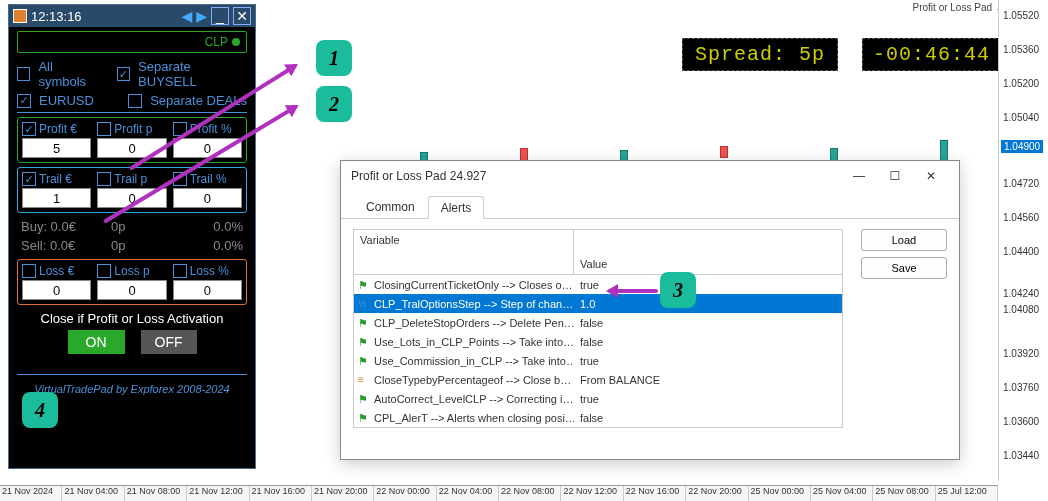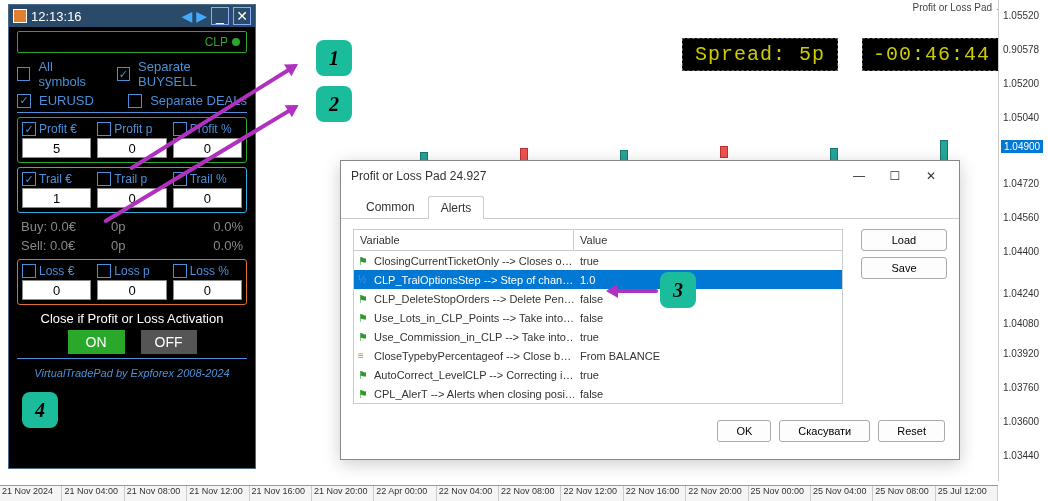--- a/index.html
+++ b/index.html
@@ -48,21 +48,21 @@
 .cell { flex: 1; }
 .cell-hdr { display: flex; align-items: center; gap: 3px; color: #4a90d9; font-size: 12px; margin-bottom: 2px; }
 .cell-inp { width: 100%; height: 20px; background: #fff; color: #000; border: 1px solid #888; text-align: center; font-size: 13px; }
 
 .info-row { display: flex; padding: 2px 12px; color: #888; font-size: 13px; }
 .info-row span:nth-child(1) { width: 90px; }
 .info-row span:nth-child(2) { width: 80px; text-align: left; }
 .info-row span:nth-child(3) { flex: 1; text-align: right; }
 
 .activation { text-align: center; color: #fff; font-size: 13px; margin: 6px 0 4px; }
-.btn-row { display: flex; justify-content: center; gap: 16px; margin-bottom: 4px; }
+.btn-row { display: flex; justify-content: center; gap: 16px; margin-bottom: 20px; }
 .btn-on { background: #2aa82a; color: #fff; border: none; padding: 4px 18px; font-size: 14px; cursor: pointer; }
 .btn-off { background: #555; color: #fff; border: none; padding: 4px 14px; font-size: 14px; cursor: pointer; }
 
 .hr { height: 1px; background: #4a90d9; margin: 2px 8px; }
 .footer-pad { text-align: center; color: #4a90d9; font-size: 11px; font-style: italic; padding: 6px 0 4px; }
 
 
 .callout { position: absolute; width: 36px; height: 36px; background: #1abc9c; border-radius: 8px; display: flex; align-items: center; justify-content: center; color: #000; font-size: 20px; font-style: italic; font-weight: bold; font-family: Georgia, serif; z-index: 20; }
 .arrow { position: absolute; height: 4px; background: #b030c0; transform-origin: left center; z-index: 15; border-radius: 2px; }
 .arrow::after { content: ''; position: absolute; right: -2px; top: -5px; border: 7px solid transparent; border-left: 12px solid #b030c0; border-right: none; }
@@ -72,21 +72,21 @@
 .dlg-title { height: 30px; display: flex; align-items: center; padding: 0 10px; color: #333; font-size: 12px; }
 .dlg-title .spacer { flex: 1; }
 .dlg-title .wbtn { width: 36px; height: 24px; display: flex; align-items: center; justify-content: center; color: #333; cursor: pointer; }
 .dlg-tabs { display: flex; padding: 0 12px; border-bottom: 1px solid #ccc; margin-top:4px; }
 .dlg-tab { padding: 4px 12px; border: 1px solid transparent; border-bottom: none; cursor: pointer; color: #333; }
 .dlg-tab.active { border-color: #ccc; background: #fff; position: relative; top: 1px; border-radius: 3px 3px 0 0; }
 .dlg-body { padding: 10px 12px; display: flex; gap: 18px; }
 .dlg-table { flex: 1; border: 1px solid #ccc; }
 .dlg-th { display: flex; border-bottom: 1px solid #ccc; font-size: 11px; color: #333; }
 .dlg-th div:first-child { width: 220px; padding: 4px 6px; border-right: 1px solid #ccc; }
-.dlg-th div:last-child { flex: 1; padding: 4px 6px; }
+.dlg-th div:last-child { flex: 1; padding: 4px 6px; margin-top: 24px; }
 .dlg-row { display: flex; font-size: 11px; color: #333; height: 19px; align-items: center; }
 .dlg-row.sel { background: #0078d4; color: #fff; }
 .dlg-row .c1 { width: 220px; padding: 0 4px; display: flex; align-items: center; gap: 4px; white-space: nowrap; overflow: hidden; }
 .dlg-row .c2 { flex: 1; padding: 0 6px; }
 .dlg-row .ic { width: 12px; height: 12px; flex-shrink: 0; }
 .ic-num { color: #4a90d9; font-size: 10px; }
 .ic-flag { color: #2a9a2a; font-size: 11px; }
 .ic-txt { color: #d08030; font-size: 10px; }
 .dlg-side { width: 86px; display: flex; flex-direction: column; gap: 6px; }
 .dlg-btn { border: 1px solid #aaa; background: #fdfdfd; padding: 4px 0; border-radius: 3px; font-size: 11px; cursor: pointer; }
@@ -118,43 +118,43 @@
   </div>
 <div class="candle" style="left:830px; top:148px;">
     <div class="body-up" style="height:20px;"></div>
   </div>
 <div class="candle" style="left:940px; top:140px;">
     <div class="body-up" style="height:22px;"></div>
   </div>
 
 <div class="price-axis">
   <div class="price-tick" style="top:10px">1.05520</div>
-  <div class="price-tick" style="top:44px">0.90578</div>
+  <div class="price-tick" style="top:44px">1.05360</div>
   <div class="price-tick" style="top:78px">1.05200</div>
   <div class="price-tick" style="top:112px">1.05040</div>
   <div class="price-highlight" style="top:140px">1.04900</div>
   <div class="price-tick" style="top:178px">1.04720</div>
   <div class="price-tick" style="top:212px">1.04560</div>
   <div class="price-tick" style="top:246px">1.04400</div>
   <div class="price-tick" style="top:288px">1.04240</div>
-  <div class="price-tick" style="top:318px">1.04080</div>
+  <div class="price-tick" style="top:304px">1.04080</div>
   <div class="price-tick" style="top:348px">1.03920</div>
   <div class="price-tick" style="top:382px">1.03760</div>
   <div class="price-tick" style="top:416px">1.03600</div>
   <div class="price-tick" style="top:450px">1.03440</div>
 </div>
 
 <div class="time-axis">
   <span>21 Nov 2024</span>
     <span>21 Nov 04:00</span>
     <span>21 Nov 08:00</span>
     <span>21 Nov 12:00</span>
   <span>21 Nov 16:00</span>
     <span>21 Nov 20:00</span>
-    <span>22 Apr 00:00</span>
+    <span>22 Nov 00:00</span>
     <span>22 Nov 04:00</span>
   <span>22 Nov 08:00</span>
     <span>22 Nov 12:00</span>
     <span>22 Nov 16:00</span>
     <span>22 Nov 20:00</span>
   <span>25 Nov 00:00</span>
     <span>25 Nov 04:00</span>
     <span>25 Nov 08:00</span>
     <span>25 Jul 12:00</span>
 </div>
@@ -341,18 +341,13 @@
             </div>
             <div class="c2">false</div>
           </div>
         </div>
     </div>
     <div class="dlg-side">
       <button class="dlg-btn">Load</button>
       <button class="dlg-btn">Save</button>
     </div>
   </div>
-  <div class="dlg-foot">
-    <button class="dlg-btn">OK</button>
-    <button class="dlg-btn">Скасувати</button>
-    <button class="dlg-btn">Reset</button>
-  </div>
 </div>
 
 </body></html>

